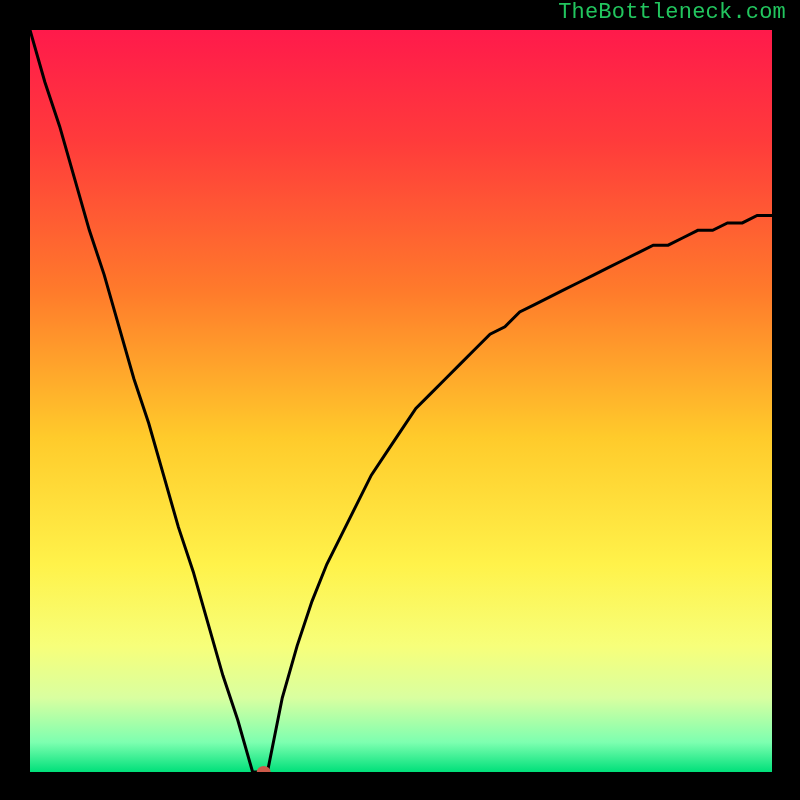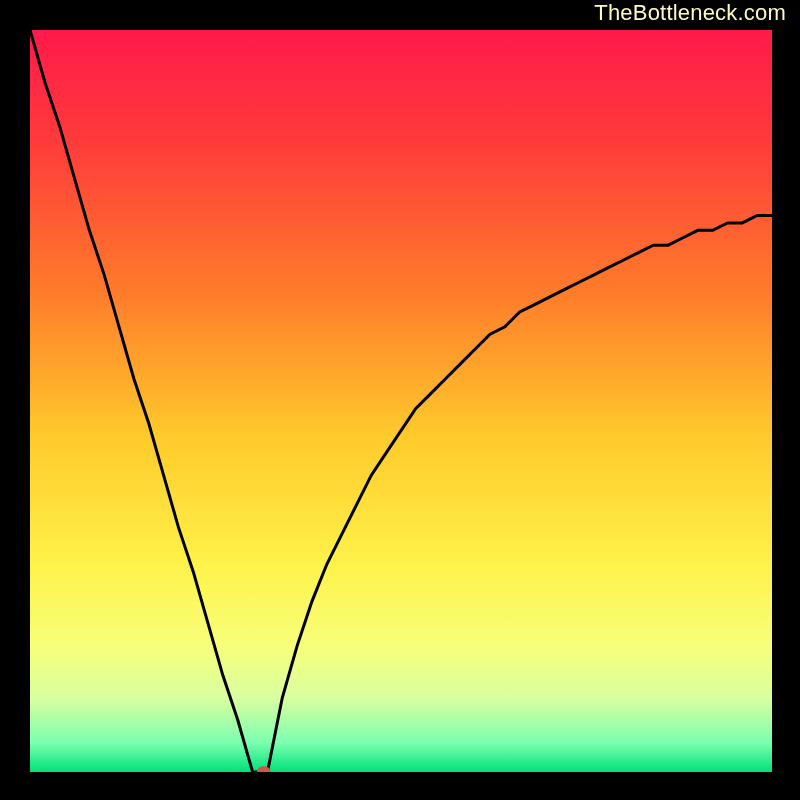--- a/index.html
+++ b/index.html
@@ -13,22 +13,22 @@
   .frame {
     position: relative;
     width: 800px;
     height: 800px;
     background: #000000;
   }
   .watermark {
     position: absolute;
     top: 0px;
     right: 14px;
-    color: #fef9c3;
-    font-family: Liberation Sans, sans-serif;
+    color: #22c55e;
+    font-family: Liberation Mono, monospace;
     font-size: 22px;
     letter-spacing: 0.2px;
   }
   .plot-wrap {
     position: absolute;
     left: 30px;
     top: 30px;
     width: 742px;
     height: 742px;
   }

